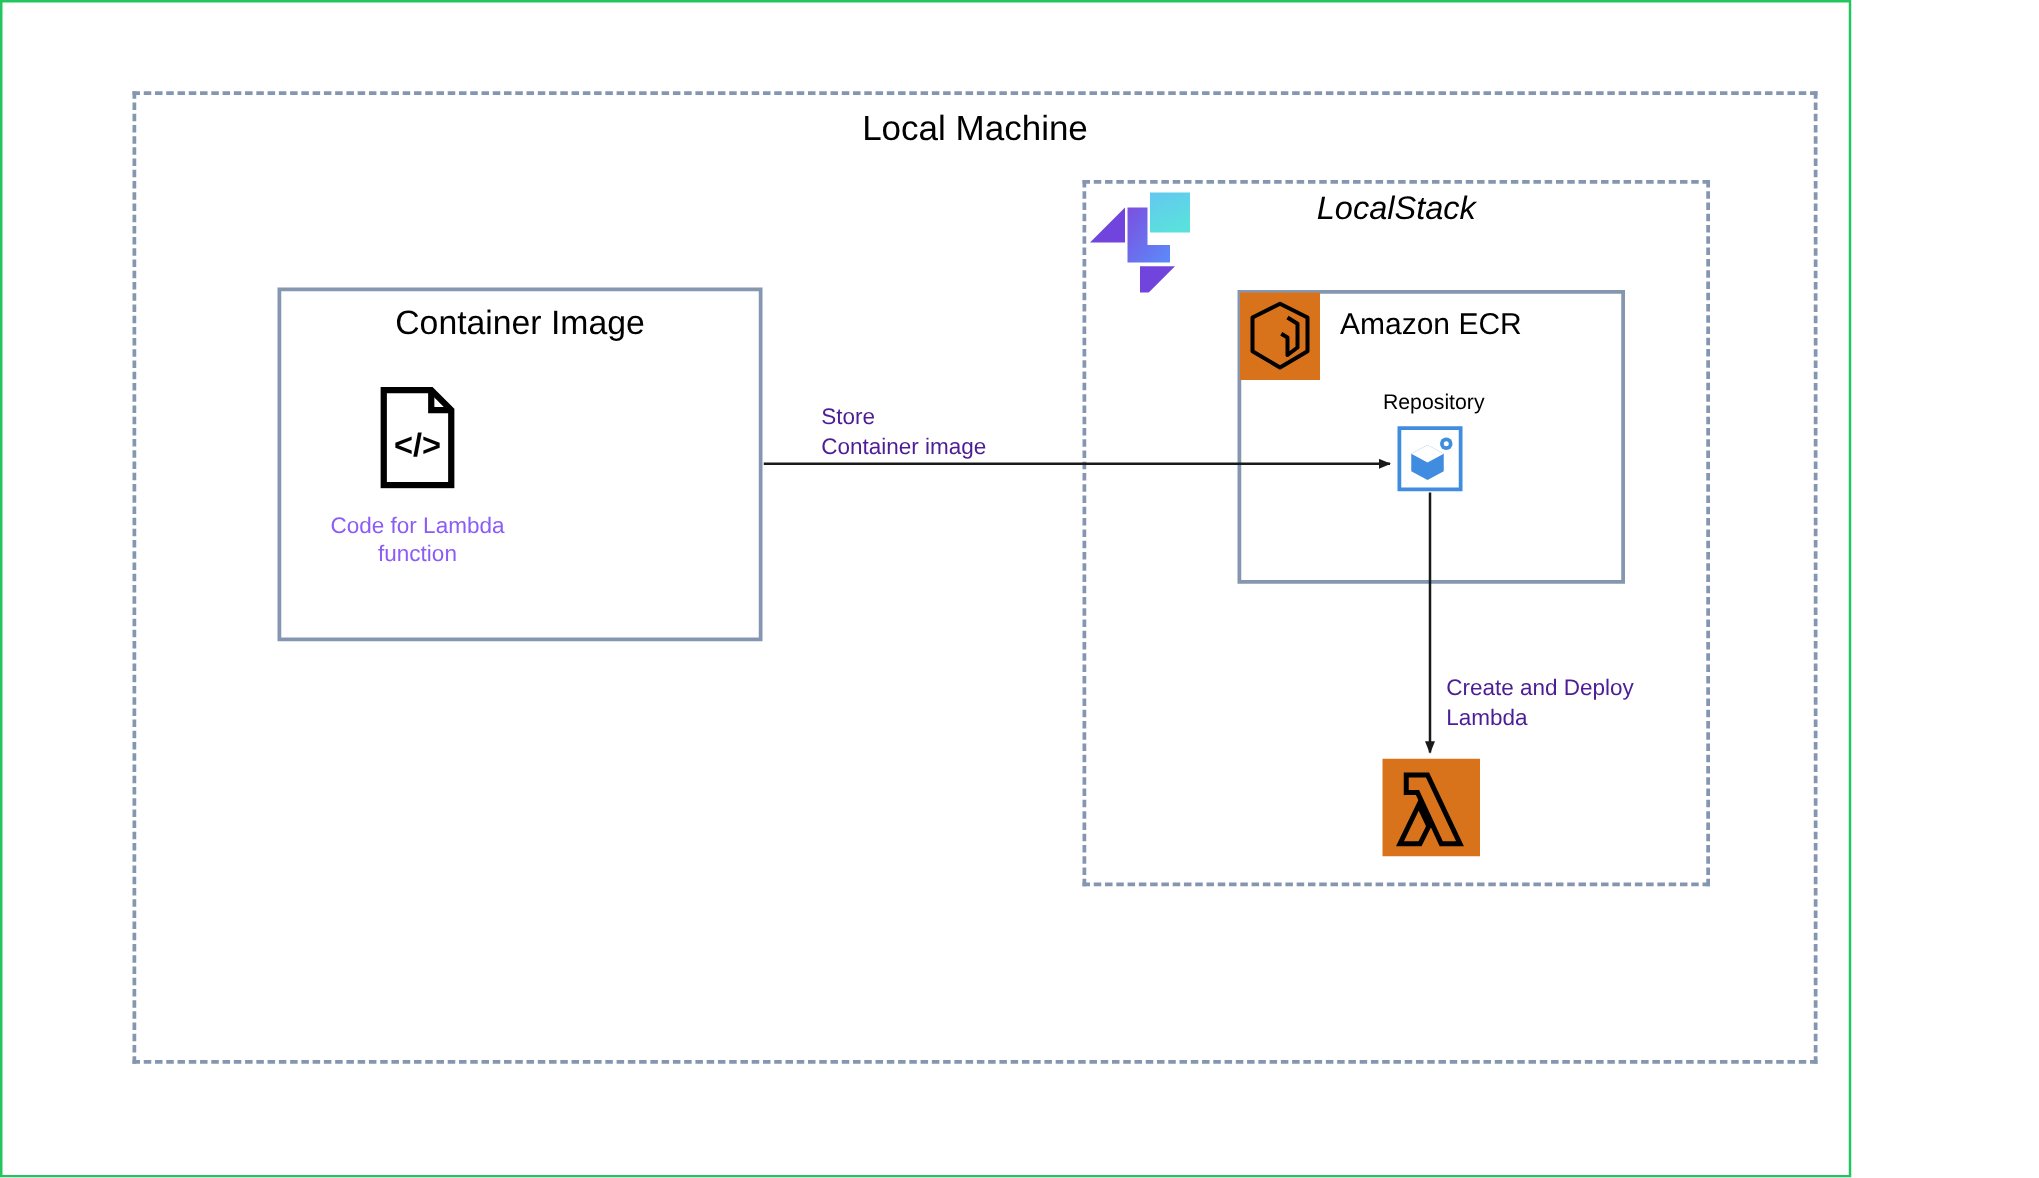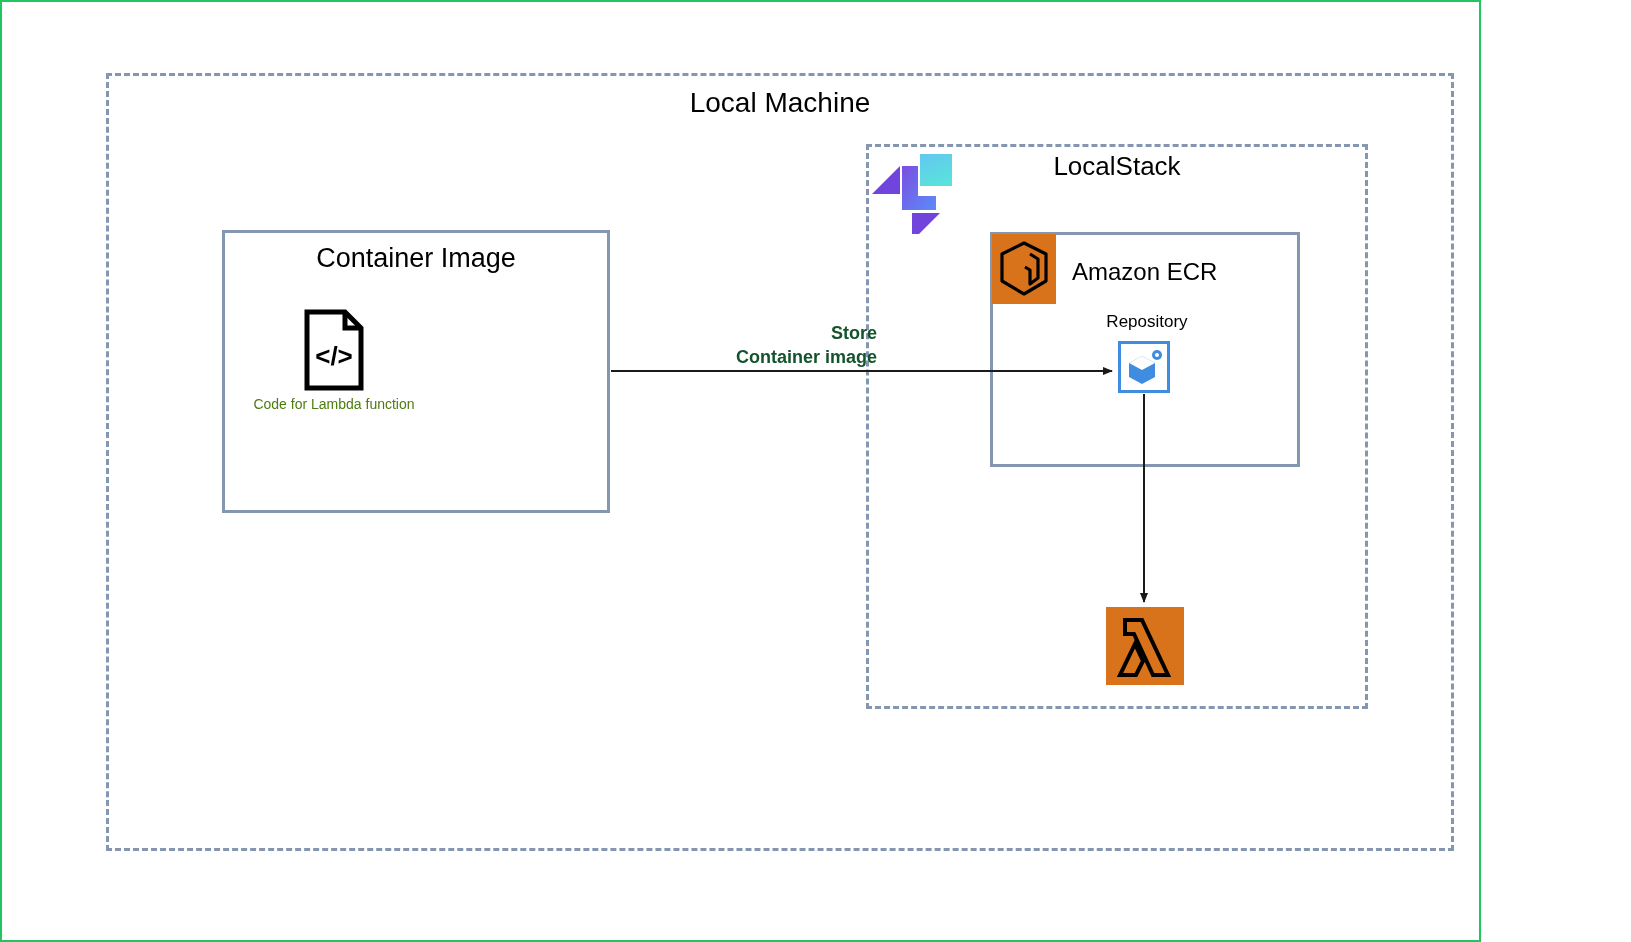--- a/index.html
+++ b/index.html
@@ -56,20 +56,21 @@
   }
   .localstack-title {
     position: absolute;
     left: 990px;
     top: 148px;
     width: 250px;
     text-align: center;
     font-size: 26px;
     line-height: 32px;
     white-space: nowrap;
+    font-style: italic;
   }
   .localstack-logo {
     position: absolute;
     left: 866px;
     top: 148px;
     width: 84px;
     height: 84px;
   }
 
   
@@ -101,24 +102,24 @@
   .ci-item-code { left: 240px; top: 305px; width: 184px; }
   .ci-item-docker { left: 428px; top: 305px; width: 160px; }
 
   .ci-icon-wrap {
     height: 86px;
     display: flex;
     align-items: center;
     justify-content: center;
   }
   .ci-label {
-    font-size: 14px;
+    font-size: 18px;
     line-height: 23px;
-    margin-top: 0;
-    color: #4d7c0f;
+    margin-top: 16px;
+    color: #8b5cf6;
   }
 
   
   .ecr-box {
     position: absolute;
     left: 988px;
     top: 230px;
     width: 310px;
     height: 235px;
     border: 3px solid #8496b0;
@@ -129,21 +130,21 @@
     position: absolute;
     left: 990px;
     top: 232px;
     width: 64px;
     height: 70px;
     background: #d9731b;
   }
   .ecr-title {
     position: absolute;
     left: 1070px;
-    top: 255px;
+    top: 243px;
     font-size: 24px;
     line-height: 30px;
     white-space: nowrap;
   }
   .repository-label {
     position: absolute;
     left: 1060px;
     top: 308px;
     width: 170px;
     text-align: center;
@@ -180,26 +181,25 @@
     position: absolute;
     left: 0;
     top: 0;
     width: 1631px;
     height: 942px;
     pointer-events: none;
   }
 
   .arrow-label {
     position: absolute;
-    text-align: right;
+    text-align: left;
     font-size: 18px;
     line-height: 24px;
-    color: #14532d;
+    color: #4c1d95;
     white-space: pre-line;
-    font-weight: bold;
   }
   .store-label {
     left: 655px;
     top: 319px;
     width: 220px;
   }
   .deploy-label {
     left: 1155px;
     top: 536px;
     width: 190px;
@@ -296,14 +296,16 @@
     </defs>
 
     <line x1="609" y1="369" x2="1110" y2="369" stroke="#1a1a1a" stroke-width="2" marker-end="url(#arrowhead)"></line>
 
     <line x1="1142" y1="392" x2="1142" y2="600" stroke="#1a1a1a" stroke-width="2" marker-end="url(#arrowhead)"></line>
   </svg>
 
   <div class="arrow-label store-label">Store
 Container image</div>
 
+  <div class="arrow-label deploy-label">Create and Deploy
+Lambda</div>
 
 </div>
 
 </body></html>

